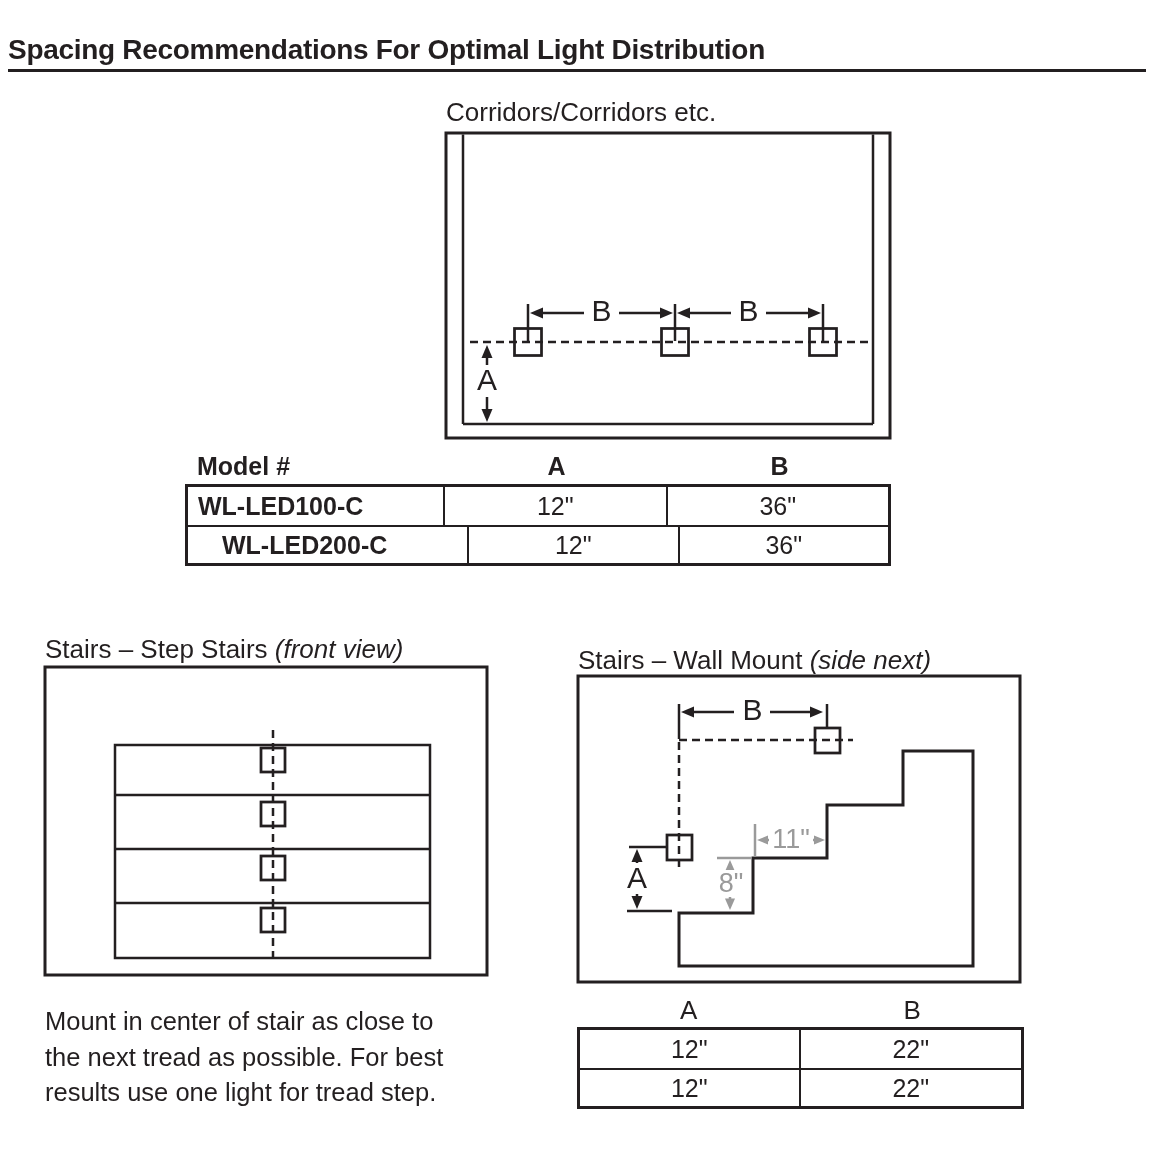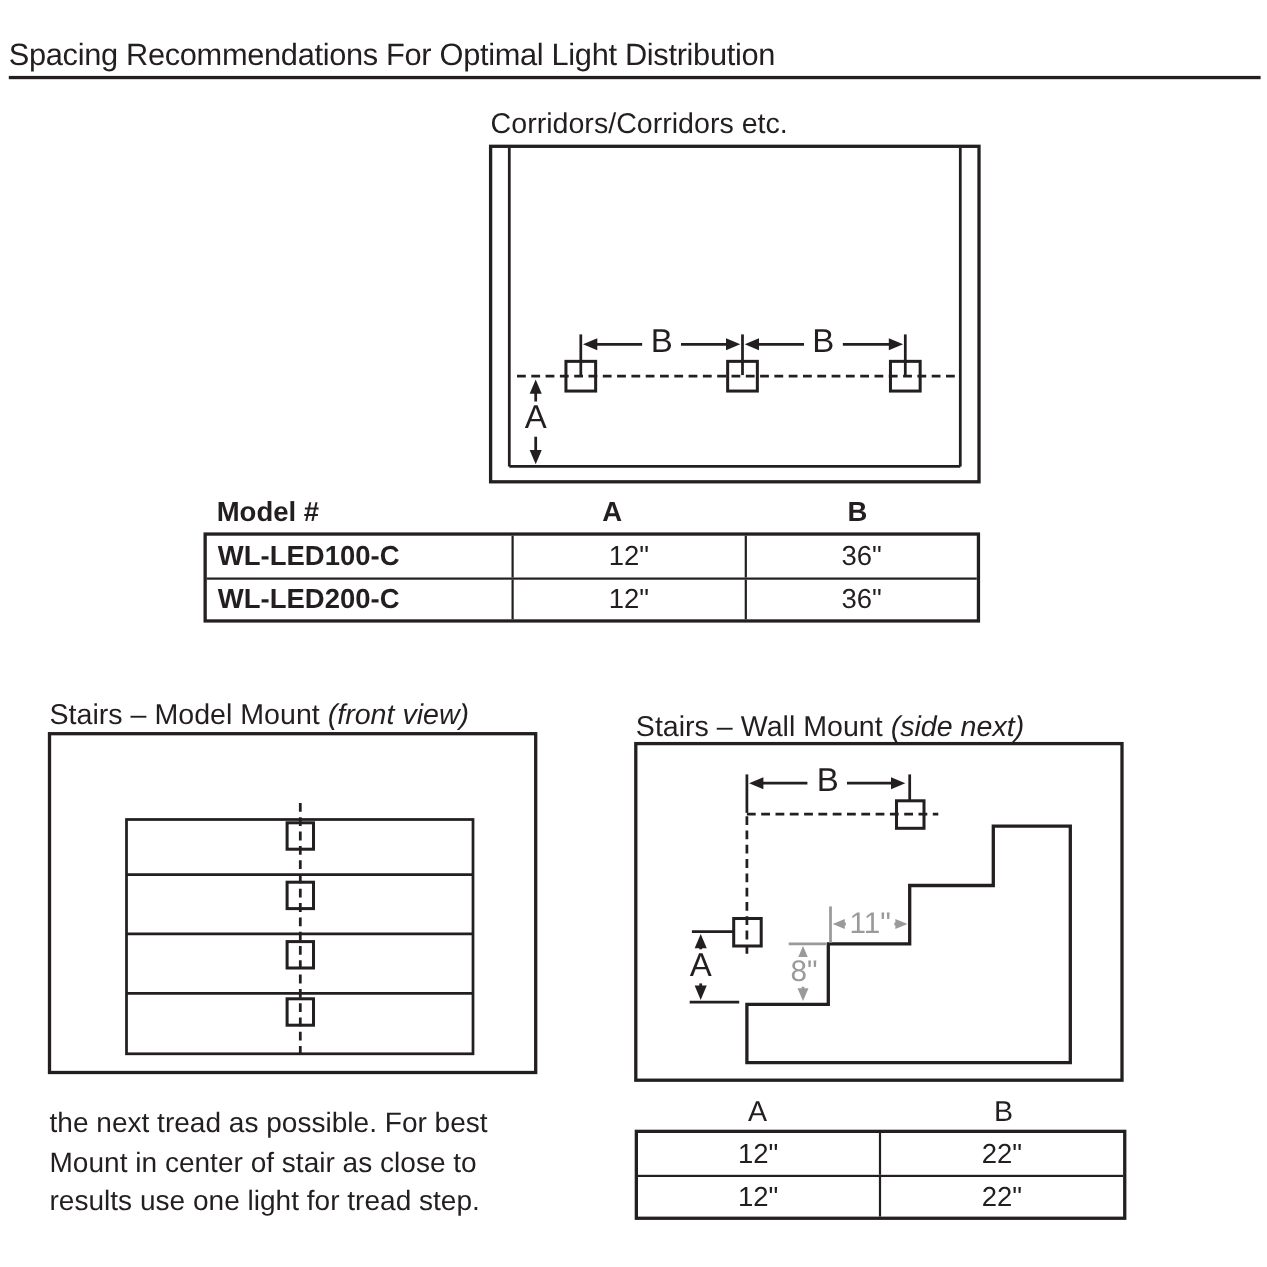--- a/index.html
+++ b/index.html
@@ -5,43 +5,43 @@
   :root { --ink:#231f20; --gray:#9a9a9a; }
   * { margin:0; padding:0; box-sizing:border-box; }
   html,body { background:#fff; }
   body {
     width:1152px; height:1152px; position:relative;
     font-family:"Liberation Sans", sans-serif; color:var(--ink);
     overflow:hidden;
   }
   .abs { position:absolute; }
 
-  .page-title { left:8px; top:34px; font-size:28px; font-weight:normal; letter-spacing:-0.3px; }
+  .page-title { left:8px; top:34px; font-size:28px; font-weight:bold; letter-spacing:-0.3px; }
   .title-rule { left:8px; top:69px; width:1138px; height:3px; background:var(--ink); }
 
   .sec-title { font-size:26px; white-space:nowrap; }
   .sec-title .it { font-style:italic;margin-top:44px; }
 
   svg.canvas { left:0; top:0; width:1152px; height:1152px; }
   svg .s  { stroke:var(--ink); fill:none; }
   svg .gs { stroke:var(--gray); fill:none; }
   svg .arrow  { fill:var(--ink); stroke:none; }
   svg .garrow { fill:var(--gray); stroke:none; }
 
   .dim-label { font-size:30px; text-align:center; background:#fff; line-height:1.0; }
   .dim-label.gray { color:var(--gray); font-size:27px; }
 
   
   .t1-head { left:185px; top:452px; width:706px; display:flex; font-size:25px;font-weight:bold; }
   .t1-head .h-model { width:260px; padding-left:12px; }
   .t1-head .h-col   { width:223px; text-align:center; }
   .t1 { left:185px; top:484px; width:706px; border:3px solid var(--ink); }
   .t1 .row { display:flex; height:38px; }
-  .t1 .row + .row { border-top:2.5px solid var(--ink); }
-  .t1 .c-model { width:279px; border-right:2.5px solid var(--ink); font-weight:bold;
+  .t1 .row + .row { border-top:2.5px solid var(--ink);padding-left:24px; }
+  .t1 .c-model { width:257px; border-right:2.5px solid var(--ink); font-weight:bold;
                  padding-left:10px; font-size:25px; display:flex; align-items:center; }
   .t1 .c-val { flex:1; border-right:2.5px solid var(--ink); font-size:25px;
                display:flex; align-items:center; justify-content:center; }
   .t1 .c-val:last-child { border-right:none; }
 
   
   .t2-head { left:577px; top:995px; width:447px; display:flex; font-size:26px; }
   .t2-head .h-col { width:50%; text-align:center; }
   .t2 { left:577px; top:1027px; width:447px; border:3px solid var(--ink); }
   .t2 .row { display:flex; height:38px; }
@@ -157,21 +157,21 @@
     <div class="c-val">36"</div>
   </div>
   <div class="row">
     <div class="c-model">WL-LED200-C</div>
     <div class="c-val">12"</div>
     <div class="c-val">36"</div>
   </div>
 </div>
 
 <div class="abs sec-title" style="left:45px; top:634px;">
-  <span>Stairs – Model Mount</span>
+  <span>Stairs – Step Stairs</span>
   <span class="it">(front view)</span>
 </div>
 
 <div class="abs sec-title" style="left:578px; top:645px;">
   <span>Stairs – Wall Mount</span>
   <span class="it">(side next)</span>
 </div>
 
 <div class="abs dim-label" style="left:735px; top:695px; width:35px;">B</div>
 <div class="abs dim-label" style="left:620px; top:863px; width:34px;">A</div>
@@ -187,16 +187,16 @@
     <div class="c-val">12"</div>
     <div class="c-val">22"</div>
   </div>
   <div class="row">
     <div class="c-val">12"</div>
     <div class="c-val">22"</div>
   </div>
 </div>
 
 <div class="abs note">
+  <div>Mount in center of stair as close to</div>
   <div>the next tread as possible. For best</div>
-  <div>Mount in center of stair as close to</div>
   <div>results use one light for tread step.</div>
 </div>
 
 </body></html>

